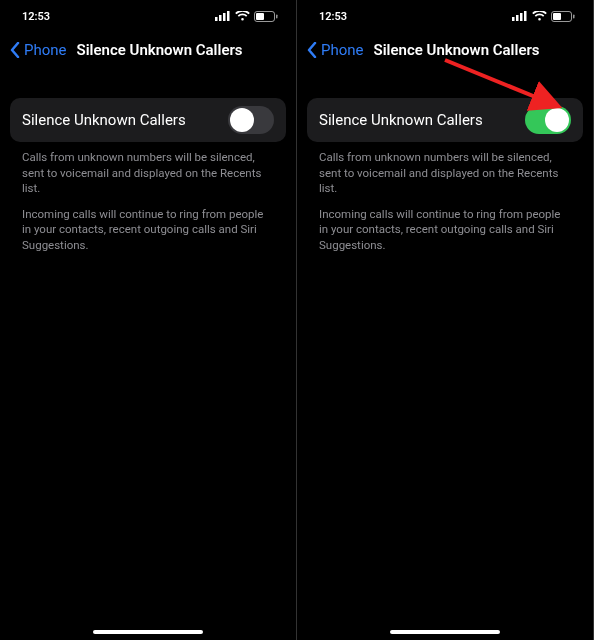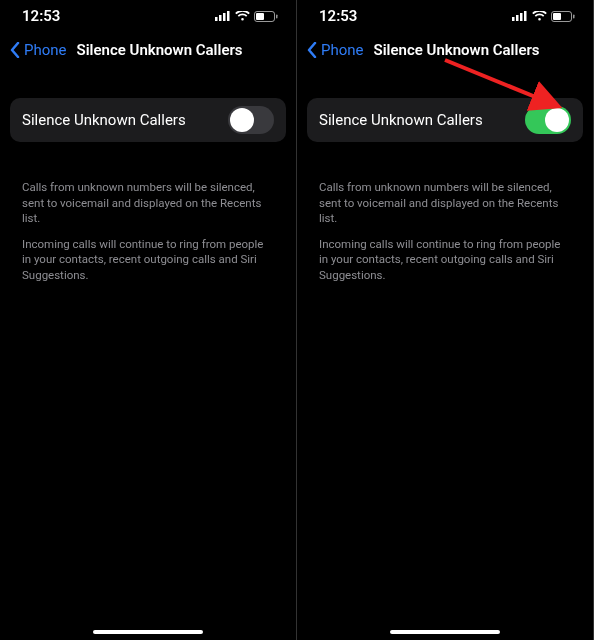--- a/index.html
+++ b/index.html
@@ -22,21 +22,21 @@
   .phone:last-child { border-right: none; }
 
   
   .status-bar {
     height: 32px;
     display: flex;
     align-items: center;
     justify-content: space-between;
     padding: 0 18px 0 22px;
     color: #fff;
-    font-size: 15px;
+    font-size: 11px;
     font-weight: 600;
   }
   .status-right { display: flex; align-items: center; gap: 4px; }
   .sig-icon, .wifi-icon, .bat-icon { display: inline-flex; align-items: center; }
 
   
   .nav-bar {
     height: 36px;
     display: flex;
     align-items: center;
@@ -94,21 +94,20 @@
     background: #fff;
   }
   .switch.off .knob { left: 2px; }
   .switch.on  .knob { right: 2px; }
 
   .footer-text {
     color: #8e8e93;
     font-size: 11.5px;
     line-height: 1.35;
     padding: 8px 12px 0 12px;
-    margin-top: 30px;
   }
   .footer-text p { margin-bottom: 10px; }
 
   .home-indicator {
     position: absolute;
     bottom: 6px;
     left: 50%;
     transform: translateX(-50%);
     width: 110px;
     height: 4px;

